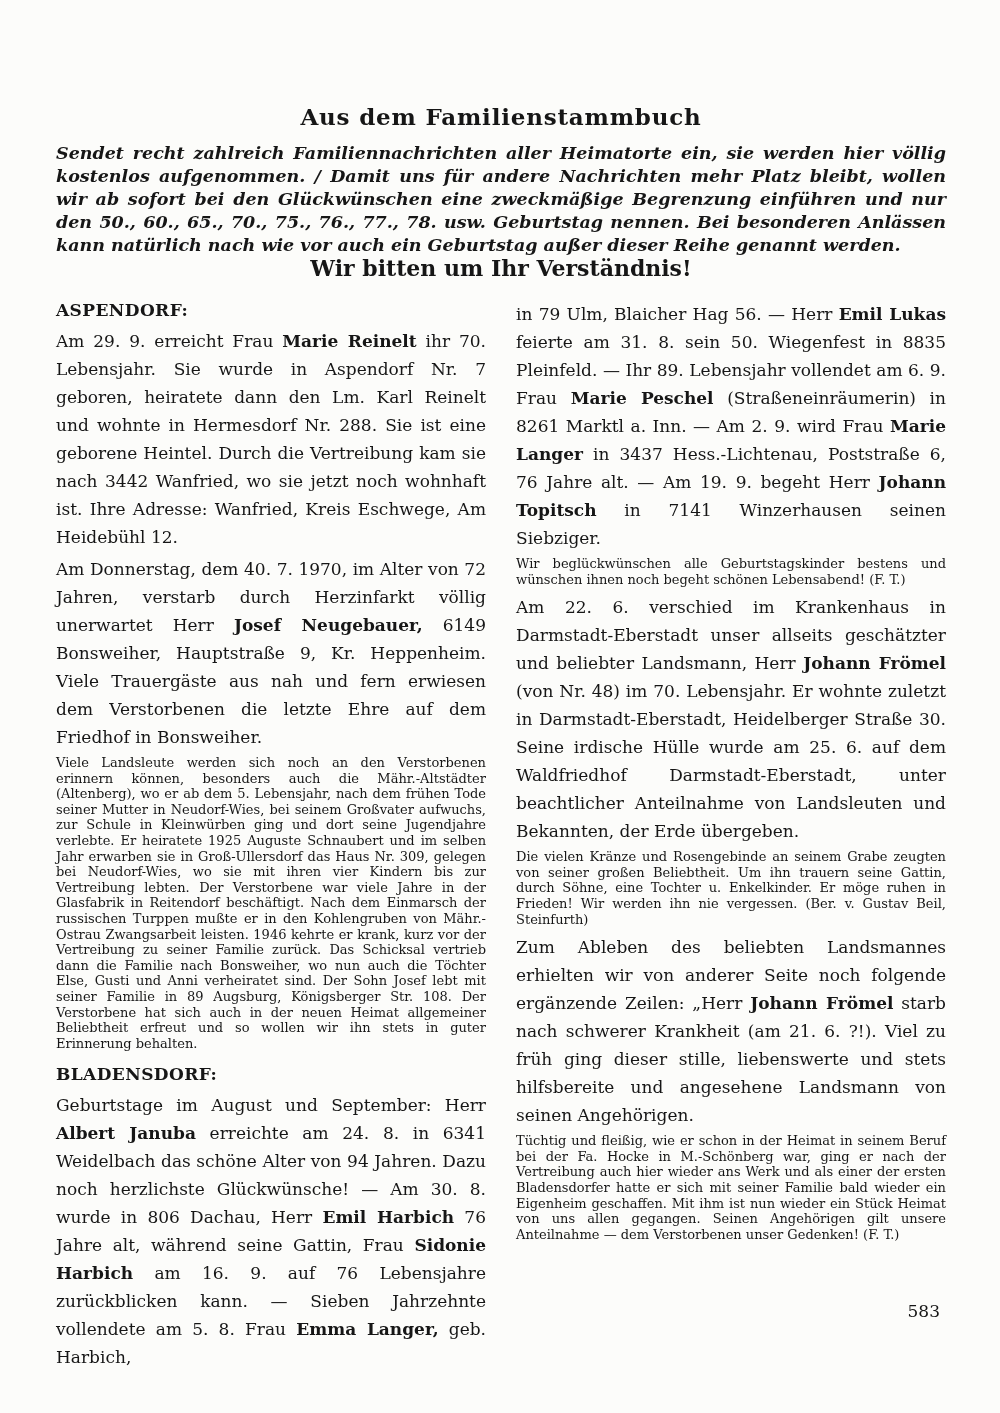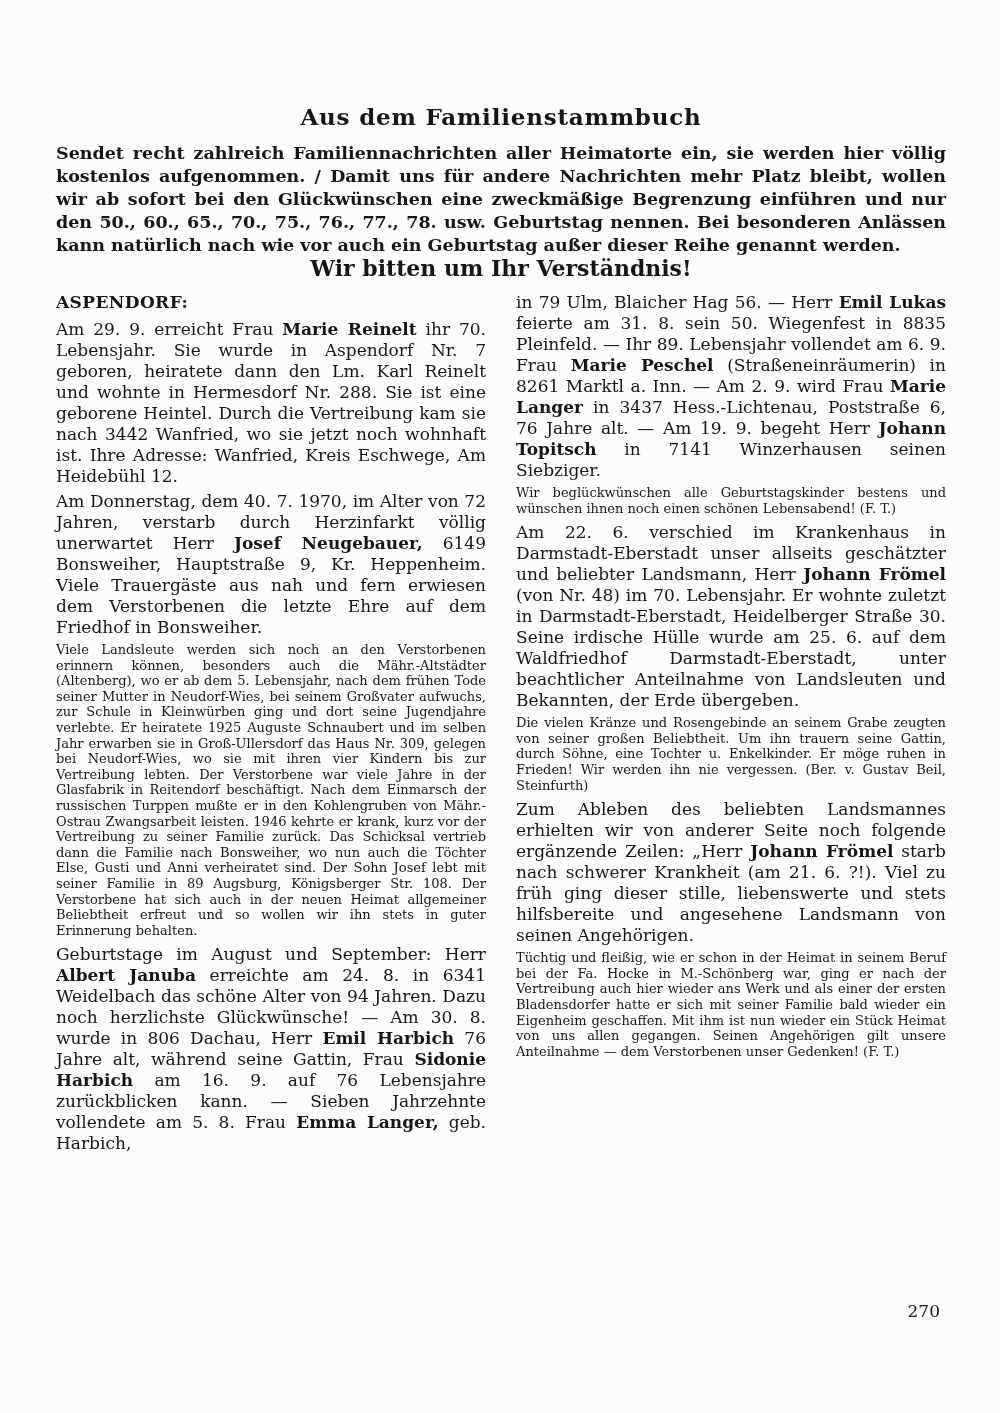--- a/index.html
+++ b/index.html
@@ -21,47 +21,48 @@
     font-weight: bold;
     margin: 8px 0 12px 0;
     letter-spacing: 0.8px;
   }
   .intro {
     font-weight: bold;
     font-size: 17.5px;
     line-height: 23px;
     text-align: justify;
     margin: 0;
+    font-style: italic;
   }
   .intro-closing {
     font-weight: bold;
     font-size: 22px;
     line-height: 23px;
     text-align: center;
     margin: 0 0 10px 0;
   }
   .columns {
     display: flex;
     gap: 30px;
-    margin-top: 12px;
+    margin-top: 20px;
   }
   .col {
     flex: 1 1 0;
     min-width: 0;
   }
   .sec-heading {
     font-size: 17px;
     font-weight: bold;
     letter-spacing: 0.4px;
     margin: 13px 0 7px 0;
   }
   .col > .sec-heading:first-child { margin-top: 0; }
   .body-text {
     font-size: 17px;
-    line-height: 21px;
+    line-height: 28px;
     text-align: justify;
     margin: 0 0 4px 0;
   }
   .small-text {
     font-size: 13px;
     line-height: 15.6px;
     text-align: justify;
     margin: 2px 0 6px 0;
   }
   .b { font-weight: bold; }
@@ -79,26 +80,27 @@
   <h1 class="title">Aus dem Familienstammbuch</h1>
   <p class="intro">Sendet recht zahlreich Familiennachrichten aller Heimatorte ein, sie werden hier völlig kostenlos aufgenommen. / Damit uns für andere Nachrichten mehr Platz bleibt, wollen wir ab sofort bei den Glückwünschen eine zweckmäßige Begrenzung einführen und nur den 50., 60., 65., 70., 75., 76., 77., 78. usw. Geburtstag nennen. Bei besonderen Anlässen kann natürlich nach wie vor auch ein Geburtstag außer dieser Reihe genannt werden.</p>
   <p class="intro-closing">Wir bitten um Ihr Verständnis!</p>
 
   <div class="columns">
     <div class="col" id="col-left">
         <h3 class="sec-heading"><span>ASPENDORF:</span></h3>
         <p class="body-text"><span>Am 29. 9. erreicht Frau </span><span class="b">Marie Reinelt</span><span> ihr 70. Lebensjahr. Sie wurde in Aspendorf Nr. 7 geboren, heiratete dann den Lm. Karl Reinelt und wohnte in Hermesdorf Nr. 288. Sie ist eine geborene Heintel. Durch die Vertreibung kam sie nach 3442 Wanfried, wo sie jetzt noch wohnhaft ist. Ihre Adresse: Wanfried, Kreis Eschwege, Am Heidebühl 12.</span></p>
         <p class="body-text"><span>Am Donnerstag, dem 40. 7. 1970, im Alter von 72 Jahren, verstarb durch Herzinfarkt völlig unerwartet Herr </span><span class="b">Josef Neugebauer,</span><span> 6149 Bonsweiher, Hauptstraße 9, Kr. Heppenheim. Viele Trauergäste aus nah und fern erwiesen dem Verstorbenen die letzte Ehre auf dem Friedhof in Bonsweiher.</span></p>
         <p class="small-text"><span>Viele Landsleute werden sich noch an den Verstorbenen erinnern können, besonders auch die Mähr.-Altstädter (Altenberg), wo er ab dem 5. Lebensjahr, nach dem frühen Tode seiner Mutter in Neudorf-Wies, bei seinem Großvater aufwuchs, zur Schule in Kleinwürben ging und dort seine Jugendjahre verlebte. Er heiratete 1925 Auguste Schnaubert und im selben Jahr erwarben sie in Groß-Ullersdorf das Haus Nr. 309, gelegen bei Neudorf-Wies, wo sie mit ihren vier Kindern bis zur Vertreibung lebten. Der Verstorbene war viele Jahre in der Glasfabrik in Reitendorf beschäftigt. Nach dem Einmarsch der russischen Turppen mußte er in den Kohlengruben von Mähr.-Ostrau Zwangsarbeit leisten. 1946 kehrte er krank, kurz vor der Vertreibung zu seiner Familie zurück. Das Schicksal vertrieb dann die Familie nach Bonsweiher, wo nun auch die Töchter Else, Gusti und Anni verheiratet sind. Der Sohn Josef lebt mit seiner Familie in 89 Augsburg, Königsberger Str. 108. Der Verstorbene hat sich auch in der neuen Heimat allgemeiner Beliebtheit erfreut und so wollen wir ihn stets in guter Erinnerung behalten.</span></p>
+        <h3 class="sec-heading"><span>BLADENSDORF:</span></h3>
         <p class="body-text"><span>Geburtstage im August und September: Herr </span><span class="b">Albert Januba</span><span> erreichte am 24. 8. in 6341 Weidelbach das schöne Alter von 94 Jahren. Dazu noch herzlichste Glückwünsche! — Am 30. 8. wurde in 806 Dachau, Herr </span><span class="b">Emil Harbich</span><span> 76 Jahre alt, während seine Gattin, Frau </span><span class="b">Sidonie Harbich</span><span> am 16. 9. auf 76 Lebensjahre zurückblicken kann. — Sieben Jahrzehnte vollendete am 5. 8. Frau </span><span class="b">Emma Langer,</span><span> geb. Harbich,</span></p>
       </div>
     <div class="col" id="col-right">
         <p class="body-text"><span>in 79 Ulm, Blaicher Hag 56. — Herr </span><span class="b">Emil Lukas</span><span> feierte am 31. 8. sein 50. Wiegenfest in 8835 Pleinfeld. — Ihr 89. Lebensjahr vollendet am 6. 9. Frau </span><span class="b">Marie Peschel</span><span> (Straßeneinräumerin) in 8261 Marktl a. Inn. — Am 2. 9. wird Frau </span><span class="b">Marie Langer</span><span> in 3437 Hess.-Lichtenau, Poststraße 6, 76 Jahre alt. — Am 19. 9. begeht Herr </span><span class="b">Johann Topitsch</span><span> in 7141 Winzerhausen seinen Siebziger.</span></p>
-        <p class="small-text"><span>Wir beglückwünschen alle Geburtstagskinder bestens und wünschen ihnen noch einen schönen Lebensabend! (F. T.)</span></p>
+        <p class="small-text"><span>Wir beglückwünschen alle Geburtstagskinder bestens und wünschen ihnen noch begeht schönen Lebensabend! (F. T.)</span></p>
         <p class="body-text"><span>Am 22. 6. verschied im Krankenhaus in Darmstadt-Eberstadt unser allseits geschätzter und beliebter Landsmann, Herr </span><span class="b">Johann Frömel</span><span> (von Nr. 48) im 70. Lebensjahr. Er wohnte zuletzt in Darmstadt-Eberstadt, Heidelberger Straße 30. Seine irdische Hülle wurde am 25. 6. auf dem Waldfriedhof Darmstadt-Eberstadt, unter beachtlicher Anteilnahme von Landsleuten und Bekannten, der Erde übergeben.</span></p>
         <p class="small-text"><span>Die vielen Kränze und Rosengebinde an seinem Grabe zeugten von seiner großen Beliebtheit. Um ihn trauern seine Gattin, durch Söhne, eine Tochter u. Enkelkinder. Er möge ruhen in Frieden! Wir werden ihn nie vergessen. (Ber. v. Gustav Beil, Steinfurth)</span></p>
         <p class="body-text"><span>Zum Ableben des beliebten Landsmannes erhielten wir von anderer Seite noch folgende ergänzende Zeilen: „Herr </span><span class="b">Johann Frömel</span><span> starb nach schwerer Krankheit (am 21. 6. ?!). Viel zu früh ging dieser stille, liebenswerte und stets hilfsbereite und angesehene Landsmann von seinen Angehörigen.</span></p>
         <p class="small-text"><span>Tüchtig und fleißig, wie er schon in der Heimat in seinem Beruf bei der Fa. Hocke in M.-Schönberg war, ging er nach der Vertreibung auch hier wieder ans Werk und als einer der ersten Bladensdorfer hatte er sich mit seiner Familie bald wieder ein Eigenheim geschaffen. Mit ihm ist nun wieder ein Stück Heimat von uns allen gegangen. Seinen Angehörigen gilt unsere Anteilnahme — dem Verstorbenen unser Gedenken! (F. T.)</span></p>
       </div>
   </div>
 </div>
 
-<div class="page-number">270</div>
+<div class="page-number">583</div>
 
 </body></html>

